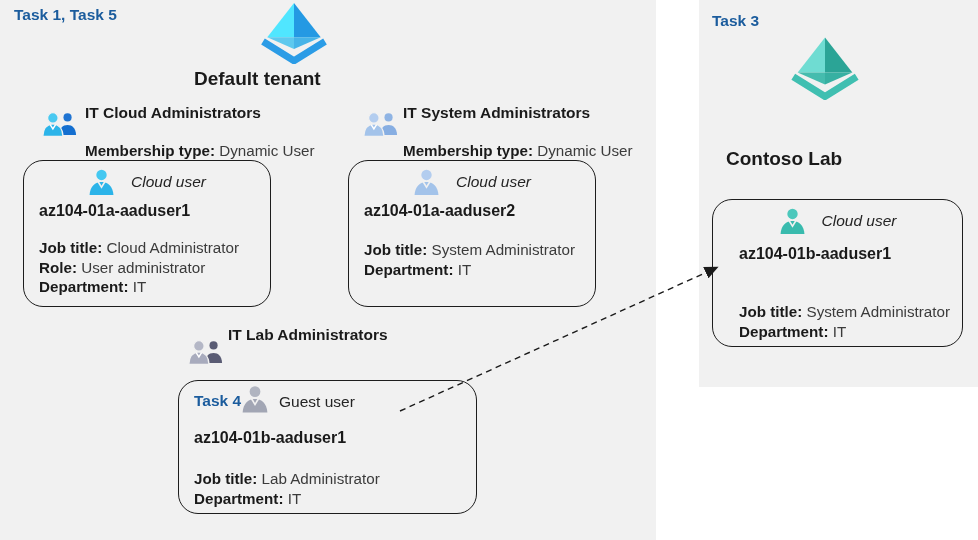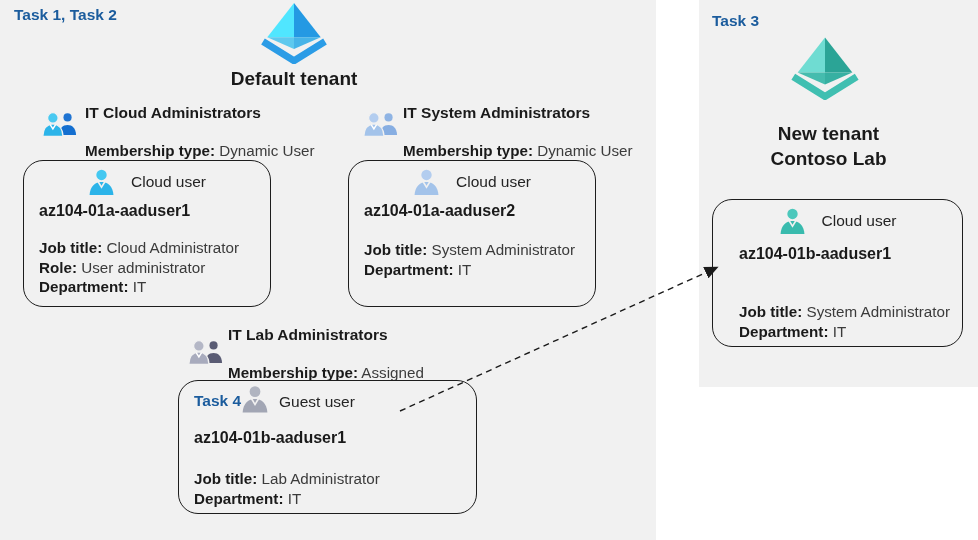--- a/index.html
+++ b/index.html
@@ -12,49 +12,49 @@
   body{background:#ffffff;font-family:"Liberation Sans", sans-serif;}
   .canvas{
     position:relative;width:978px;height:540px;background:#ffffff;
     color:var(--ink);overflow:hidden;
   }
   .region{position:absolute;background:var(--panel-bg);}
   .region-left{left:0;top:0;width:656px;height:540px;}
   .region-right{left:699px;top:0;width:279px;height:387px;}
   .abs{position:absolute;}
   .task-label{color:var(--task-blue);font-weight:bold;font-size:15.5px;white-space:nowrap;}
-  .tenant-title{font-weight:bold;font-size:19px;text-align:center;white-space:nowrap;}
+  .tenant-title{font-weight:bold;font-size:19px;text-align:left;white-space:nowrap;}
   .group-header{position:absolute;}
   .group-title{font-weight:bold;font-size:15.5px;white-space:nowrap;}
   .member-line{font-size:15.2px;white-space:nowrap;margin-top:20px;color:var(--value);}
   .member-line b{color:var(--ink);}
   .card{
     position:absolute;border:1.4px solid #1d1d1d;border-radius:20px;background:transparent;
   }
   .card-header{
-    display:flex;align-items:center;justify-content:center;gap:16px;margin-top:5px;height:31px;
+    display:flex;align-items:center;justify-content:center;gap:16px;margin-top:5px;height:31px;font-style:italic;
   }
   .type-label{font-size:15.5px;color:#242424;white-space:nowrap;}
   .user-name{position:absolute;font-weight:bold;font-size:16px;white-space:nowrap;}
   .fields{position:absolute;}
   .field{font-size:15.2px;line-height:19.5px;color:var(--value);white-space:nowrap;}
   .field b{color:var(--ink);}
   .icon{display:inline-block;line-height:0;}
   svg{display:block;}
   .arrow-overlay{position:absolute;left:0;top:0;pointer-events:none;}
 </style>
 </head>
 <body>
 
 <div class="canvas">
 
   <div class="region region-left"></div>
   <div class="region region-right"></div>
 
-  <div class="abs task-label" style="left:14px;top:6px;">Task 1, Task 2</div>
+  <div class="abs task-label" style="left:14px;top:6px;">Task 1, Task 5</div>
 
   <span class="abs icon" style="left:257px;top:2px;">
     <svg width="74" height="62" viewBox="0 0 64 58">
       <polygon points="32,1 7,33 32,33" fill="#50e6ff"></polygon>
       <polygon points="32,1 57,33 32,33" fill="#2499e3"></polygon>
       <polygon points="7,33 32,33 32,44" fill="#5ec9ee"></polygon>
       <polygon points="32,33 57,33 32,44" fill="#47b4e8"></polygon>
       <path d="M3,37 L32,55 L61,37" fill="none" stroke="#2b9ce6" stroke-width="6.5"></path>
     </svg>
   </span>
@@ -155,24 +155,20 @@
       <circle cx="27" cy="8.5" r="4.3" fill="#5a5c74"></circle>
       <path d="M18,27 C18.3,20 22,16.6 27,16.6 C32,16.6 35.7,20 36,27 Z" fill="#5a5c74"></path>
       <circle cx="11.5" cy="9" r="5.6" fill="#b4b7c6" stroke="#f1f1f1" stroke-width="1.4"></circle>
       <path d="M0.8,28.5 C1.3,19.5 6,15.6 11.5,15.6 C17,15.6 21.7,19.5 22.2,28.5 Z" fill="#a8abbd" stroke="#f1f1f1" stroke-width="1.4"></path>
       <polygon points="7.8,16.2 15.2,16.2 11.5,22" fill="#ffffff"></polygon>
       <polygon points="9.6,16.2 13.4,16.2 11.5,19.2" fill="#a8abbd"></polygon>
     </svg>
   </span>
   <div class="group-header" style="left:228px;top:326px;">
     <div class="group-title">IT Lab Administrators</div>
-    <div class="member-line">
-      <b>Membership type:</b>
-      <span>Assigned</span>
-    </div>
   </div>
 
   <div class="card" style="left:178px;top:380px;width:299px;height:134px;">
     <div class="abs task-label" style="left:15px;top:11px;">Task 4</div>
     <span class="abs icon" style="left:62px;top:3px;">
       <svg width="28" height="30" viewBox="0 0 26 26">
         <circle cx="13" cy="6.2" r="5" fill="#b0b4c0"></circle>
         <path d="M1.5,25.5 C2,17 7,13 13,13 C19,13 24,17 24.5,25.5 Z" fill="#a2a6b4"></path>
         <polygon points="9,13 17,13 13,19.4" fill="#f1f1f1"></polygon>
         <polygon points="10.9,13 15.1,13 13,16.6" fill="#a2a6b4"></polygon>
@@ -196,21 +192,20 @@
 
   <span class="abs icon" style="left:790px;top:36px;">
     <svg width="70" height="64" viewBox="0 0 64 58">
       <polygon points="32,1 7,33 32,33" fill="#6fdcd2"></polygon>
       <polygon points="32,1 57,33 32,33" fill="#2ba496"></polygon>
       <polygon points="7,33 32,33 32,44" fill="#45bcae"></polygon>
       <polygon points="32,33 57,33 32,44" fill="#37b0a2"></polygon>
       <path d="M3,37 L32,55 L61,37" fill="none" stroke="#40bfb1" stroke-width="6.5"></path>
     </svg>
   </span>
-  <div class="abs tenant-title" style="left:726px;top:123px;width:205px;">New tenant</div>
   <div class="abs tenant-title" style="left:726px;top:148px;width:205px;">Contoso Lab</div>
 
   <div class="card" style="left:712px;top:199px;width:251px;height:148px;">
     <div class="card-header">
       <span class="icon">
         <svg width="27" height="28" viewBox="0 0 26 26">
           <circle cx="13" cy="6.2" r="5" fill="#4cc8bc"></circle>
           <path d="M1.5,25.5 C2,17 7,13 13,13 C19,13 24,17 24.5,25.5 Z" fill="#39bbae"></path>
           <polygon points="9,13 17,13 13,19.4" fill="#f1f1f1"></polygon>
           <polygon points="10.9,13 15.1,13 13,16.6" fill="#39bbae"></polygon>

